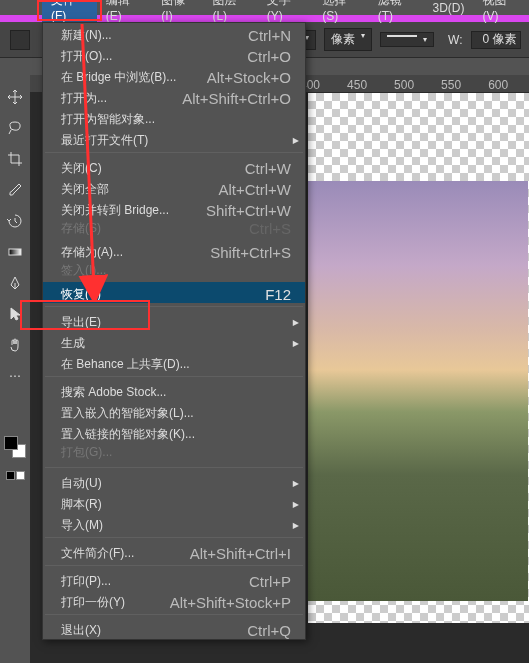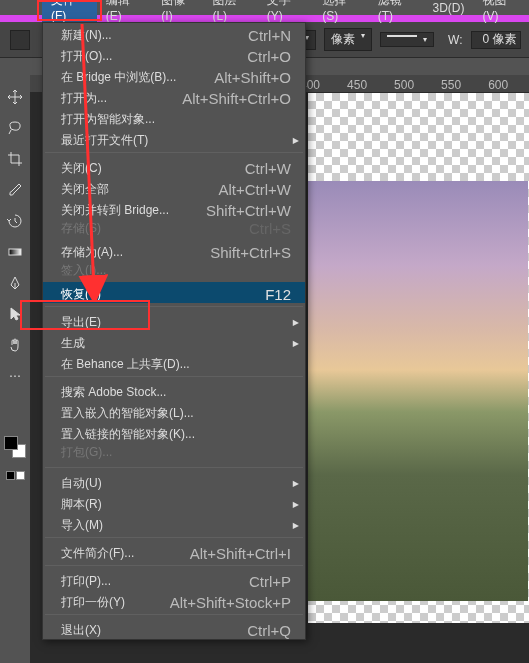--- a/index.html
+++ b/index.html
@@ -163,21 +163,21 @@
     <div class="menu-item">
       <span class="menu-label">新建(N)...</span>
       <span class="menu-shortcut">Ctrl+N</span>
     </div>
     <div class="menu-item">
       <span class="menu-label">打开(O)...</span>
       <span class="menu-shortcut">Ctrl+O</span>
     </div>
     <div class="menu-item">
       <span class="menu-label">在 Bridge 中浏览(B)...</span>
-      <span class="menu-shortcut">Alt+Shift+O</span>
+      <span class="menu-shortcut">Alt+Stock+O</span>
     </div>
     <div class="menu-item">
       <span class="menu-label">打开为...</span>
       <span class="menu-shortcut">Alt+Shift+Ctrl+O</span>
     </div>
     <div class="menu-item">
       <span class="menu-label">打开为智能对象...</span>
     </div>
     <div class="menu-item">
       <span class="menu-label">最近打开文件(T)</span>

